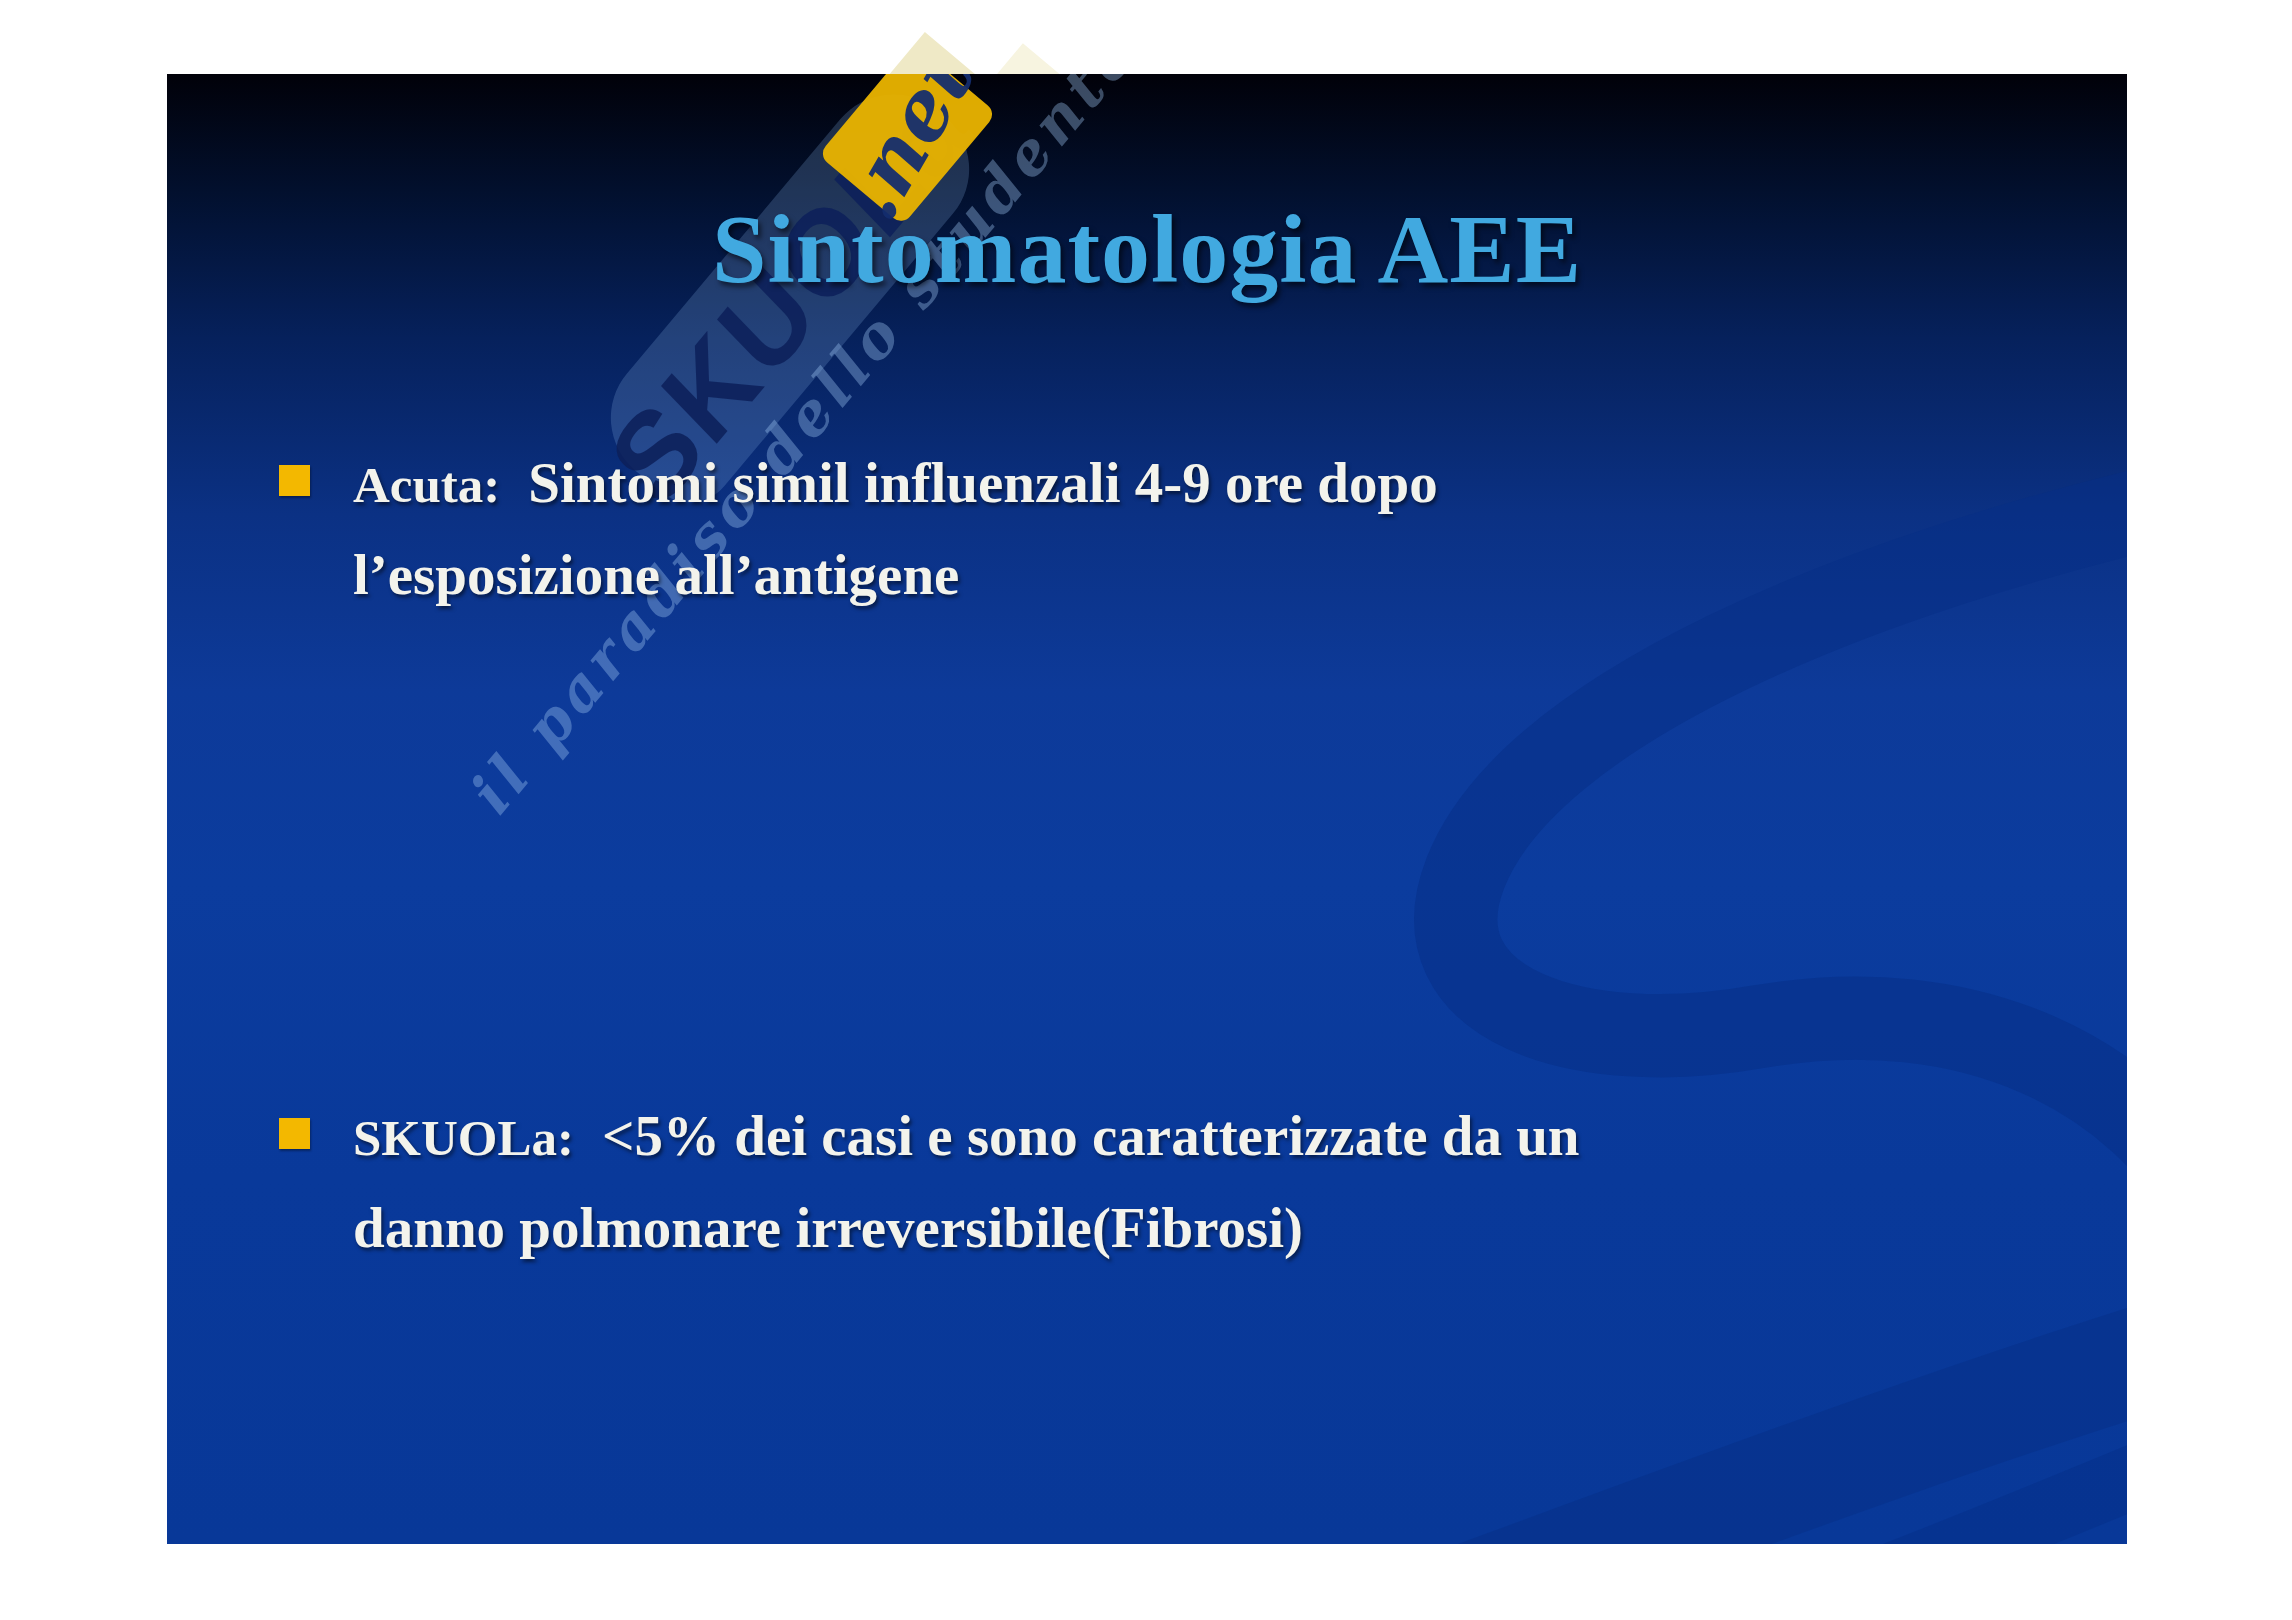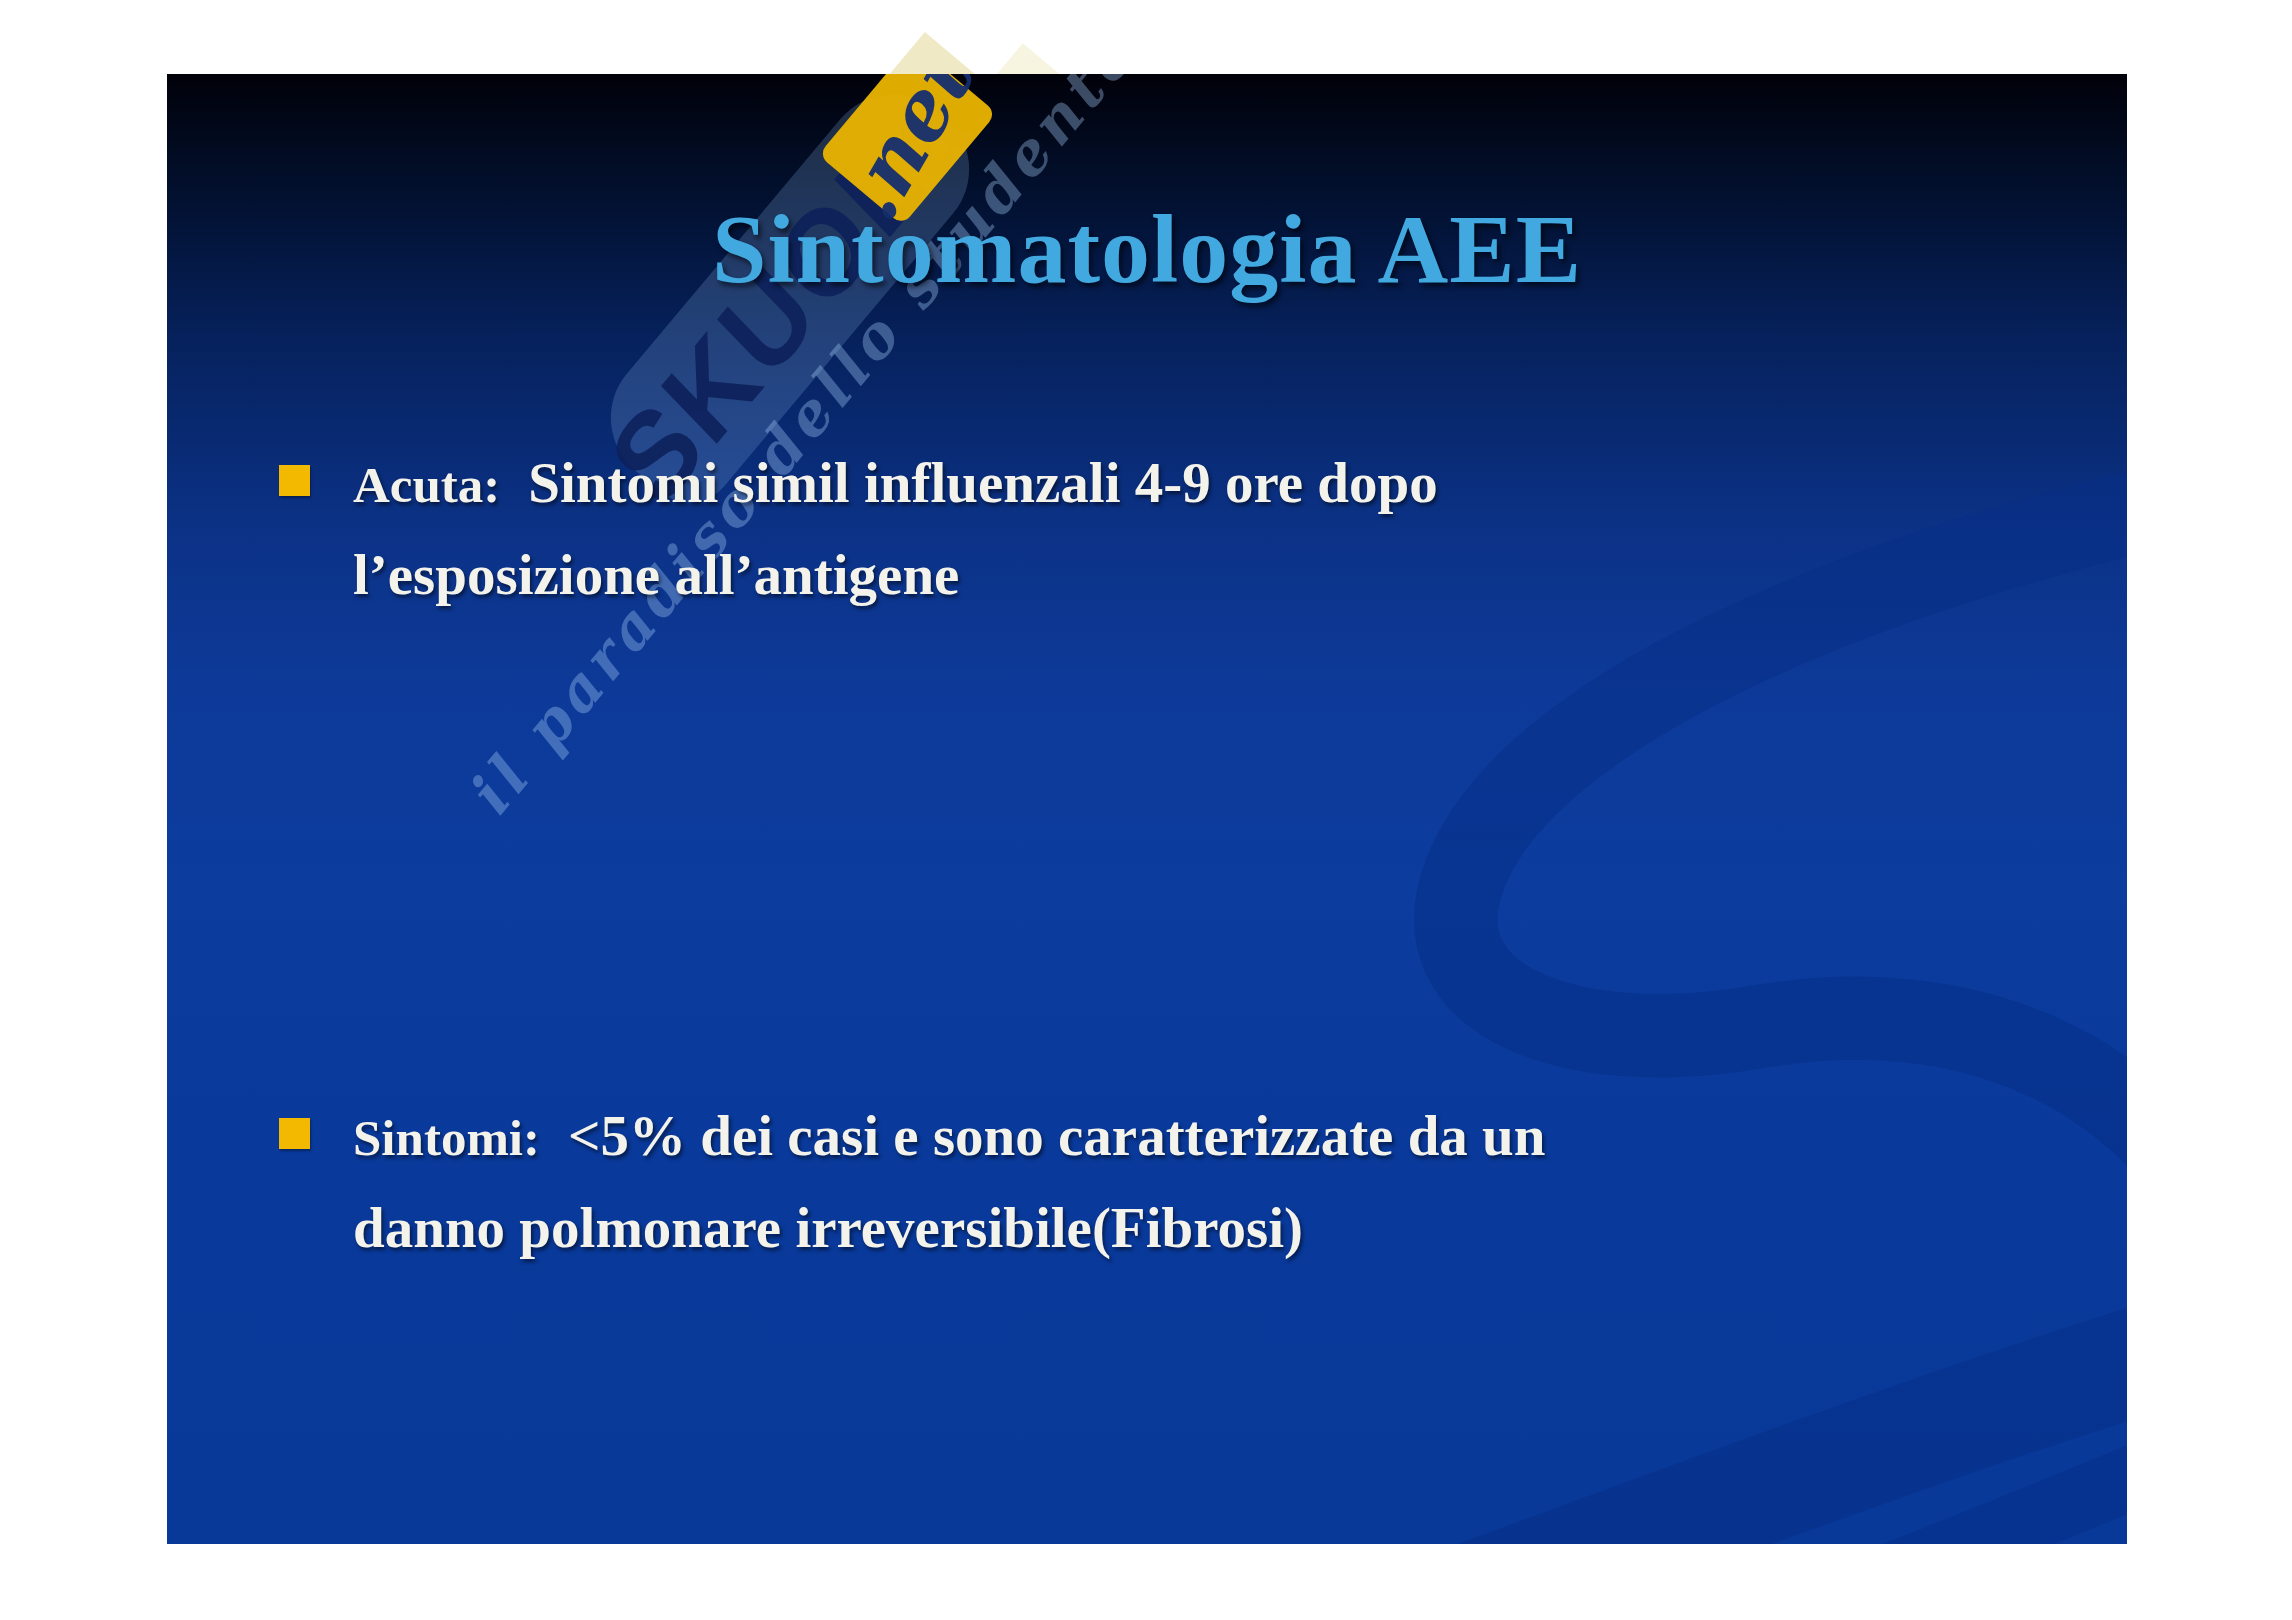--- a/index.html
+++ b/index.html
@@ -78,20 +78,20 @@
     <h1 class="title">Sintomatologia AEE</h1>
 
     <ul class="bullets">
       <li class="bullet b1">
         <span class="sq"></span>
         <span class="lead">Acuta:</span><span class="rest"> Sintomi simil influenzali 4-9 ore dopo
 l’esposizione all’antigene</span>
       </li>
       <li class="bullet b3">
         <span class="sq"></span>
-        <span class="lead">Sintomi:</span><span class="rest"> &lt;5% dei casi e sono caratterizzate da un
+        <span class="lead">SKUOLa:</span><span class="rest"> &lt;5% dei casi e sono caratterizzate da un
 danno polmonare irreversibile(Fibrosi)</span>
       </li>
     </ul>
 
   </div>
 </div>
 
 
 </body></html>

